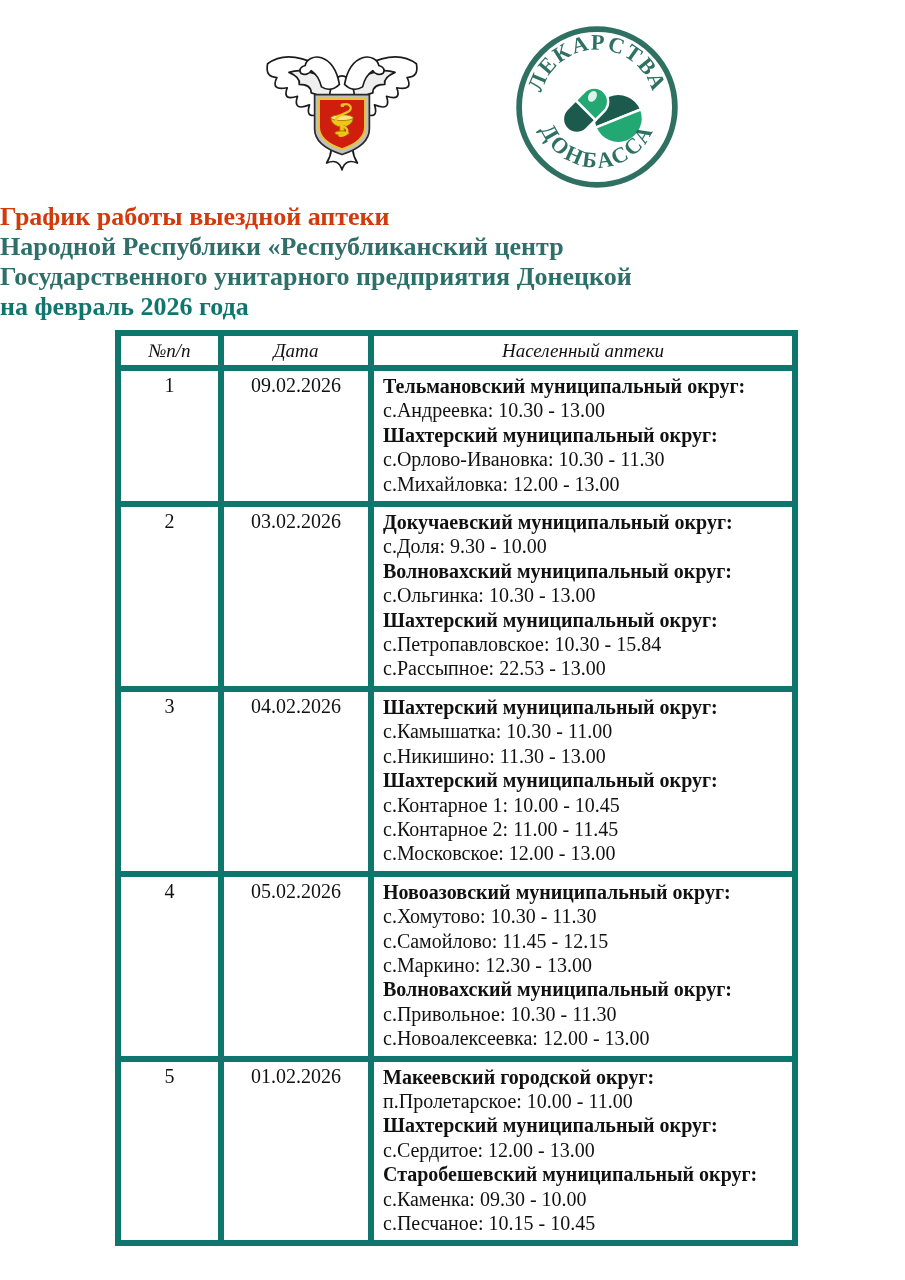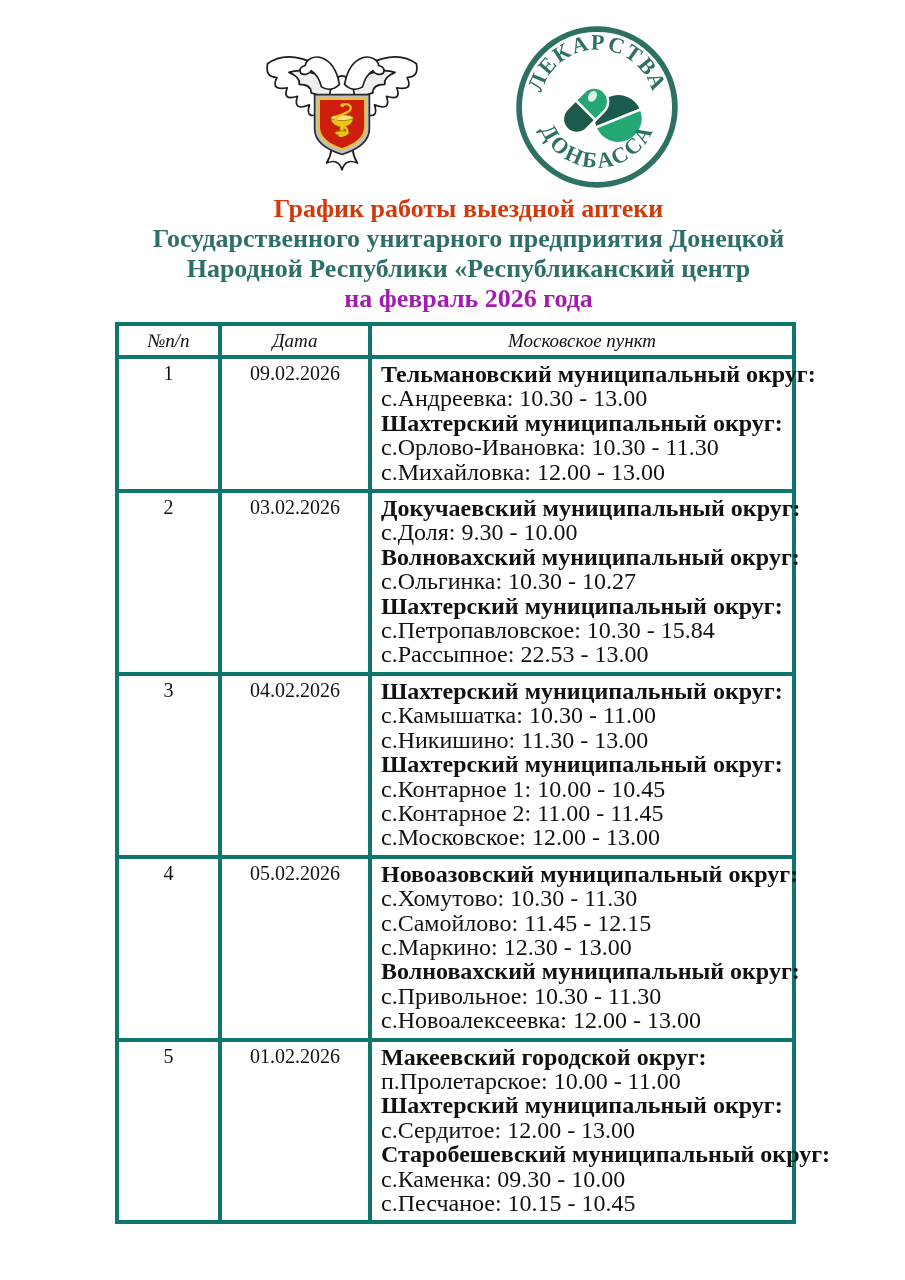--- a/index.html
+++ b/index.html
@@ -9,43 +9,43 @@
   }
   .page { position:relative; width:905px; height:1280px; }
 
   
   .logos { position:relative; height:192px; }
   .eagle-box  { position:absolute; left:255px; top:33px; width:174px; height:154px; }
   .badge-box  { position:absolute; left:512px; top:25px; width:170px; height:164px; }
   svg { display:block; width:100%; height:100%; }
 
   
-  .title-block { text-align:center; font-weight:bold; margin-top:2px;padding-left:32px; }
+  .title-block { text-align:left; font-weight:bold; margin-top:10px; }
   .title-line { font-size:26px; line-height:30px; }
   .t-orange { color:#d23a0c; }
   .t-teal   { color:#2f6f6a; }
-  .t-black  { color:#a21caf; }
+  .t-black  { color:#0f766e; }
 
   
   table.schedule {
     border-collapse:collapse; table-layout:fixed;
     margin:8px 0 0 115px; width:677px;
     font-family:"Liberation Serif", serif;
   }
   .schedule col.c1 { width:103px; }
   .schedule col.c2 { width:150px; }
   .schedule col.c3 { width:424px; }
-  .schedule th, .schedule td { border:4px solid #0f766e;font-family:Liberation Serif, serif; }
+  .schedule th, .schedule td { border:6px solid #0f766e;font-family:Liberation Serif, serif; }
   .schedule th {
     font-style:italic; font-weight:normal; font-size:19px;
     height:29px; text-align:center; vertical-align:middle; padding:0;
   }
   .schedule td { vertical-align:top; }
   td.num, td.date { text-align:center; font-size:20px; padding-top:3px; }
-  td.loc { padding:3px 4px 5px 9px; font-size:24px; }
+  td.loc { padding:3px 4px 5px 9px; font-size:20px; }
   td.loc .line { line-height:24.4px; white-space:nowrap; }
   td.loc .b { font-weight:bold; }
 </style>
 </head>
 <body>
 
 <div class="page">
 
   <div class="logos">
 
@@ -112,36 +112,36 @@
         </text>
         <text font-family="Liberation Serif, serif" font-weight="bold" font-size="27" fill="#2e7163" letter-spacing="3">
           <textPath href="#arcBot" startOffset="50%" text-anchor="middle">ДОНБАССА</textPath>
         </text>
       </svg>
     </div>
   </div>
 
   <div class="title-block">
     <div class="title-line t-orange">График работы выездной аптеки</div>
+    <div class="title-line t-teal">Народной Республики «Республиканский центр</div>
     <div class="title-line t-teal">Государственного унитарного предприятия Донецкой</div>
-    <div class="title-line t-teal">Народной Республики «Республиканский центр</div>
     <div class="title-line t-black">на февраль 2026 года</div>
   </div>
 
   <table class="schedule">
     <colgroup>
         <col class="c1">
         <col class="c2">
         <col class="c3">
       </colgroup>
     <thead>
       <tr>
         <th>№п/п</th>
         <th>Дата</th>
-        <th>Московское пункт</th>
+        <th>Населенный аптеки</th>
       </tr>
     </thead>
     <tbody id="tbody">
     <tr>
       <td class="num">1</td>
       <td class="date">09.02.2026</td>
       <td class="loc">
             <div class="line b">Тельмановский муниципальный округ:</div>
             <div class="line">с.Андреевка: 10.30 - 13.00</div>
             <div class="line b">Шахтерский муниципальный округ:</div>
@@ -150,21 +150,21 @@
           </td>
     </tr>
 
     <tr>
       <td class="num">2</td>
       <td class="date">03.02.2026</td>
       <td class="loc">
             <div class="line b">Докучаевский муниципальный округ:</div>
             <div class="line">с.Доля: 9.30 - 10.00</div>
             <div class="line b">Волновахский муниципальный округ:</div>
-            <div class="line">с.Ольгинка: 10.30 - 10.27</div>
+            <div class="line">с.Ольгинка: 10.30 - 13.00</div>
             <div class="line b">Шахтерский муниципальный округ:</div>
             <div class="line">с.Петропавловское: 10.30 - 15.84</div>
             <div class="line">с.Рассыпное: 22.53 - 13.00</div>
           </td>
     </tr>
 
     <tr>
       <td class="num">3</td>
       <td class="date">04.02.2026</td>
       <td class="loc">

